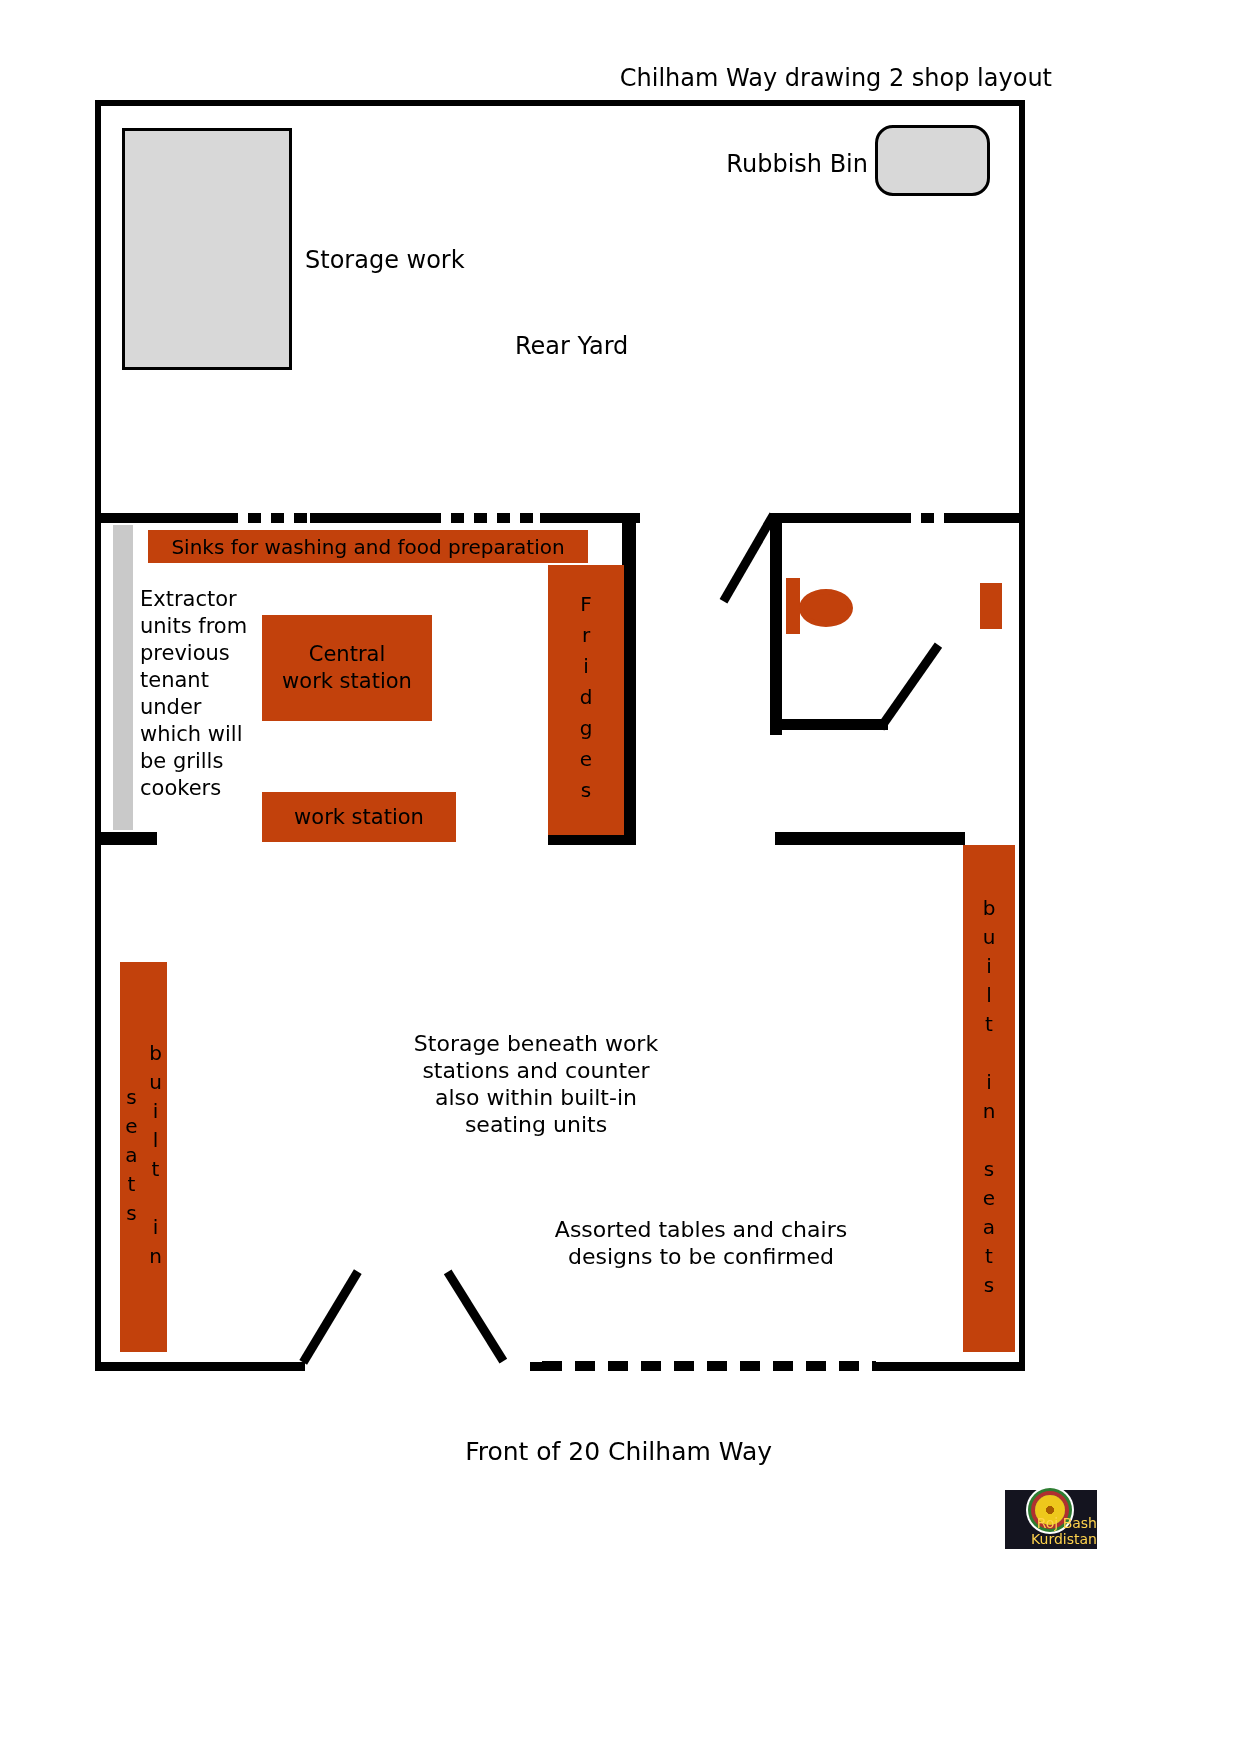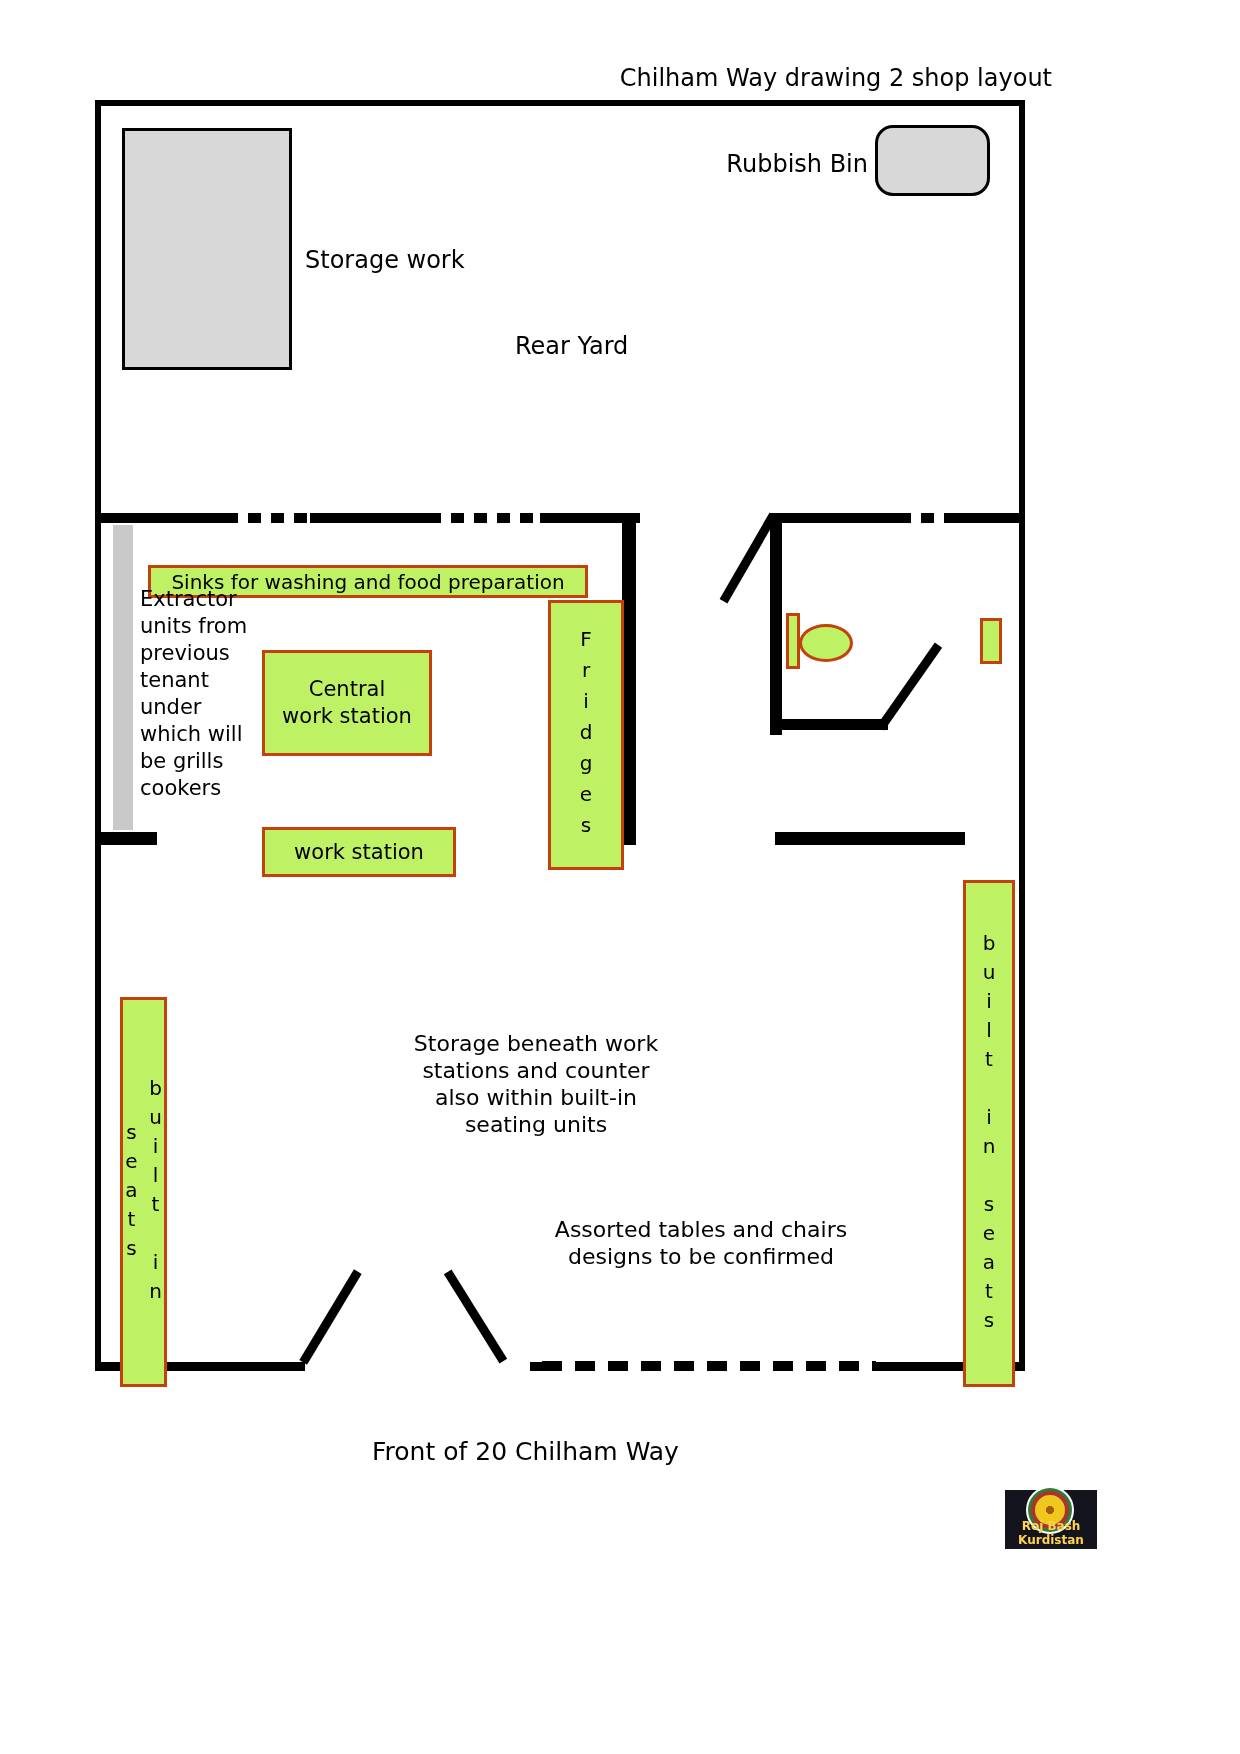--- a/index.html
+++ b/index.html
@@ -5,38 +5,38 @@
   html,body { margin:0; padding:0; background:#ffffff; }
   #plan {
     position:relative; width:1240px; height:1754px; background:#ffffff;
     font-family:"DejaVu Sans","Liberation Sans",sans-serif; color:#000;
     overflow:hidden;
   }
   .wall { position:absolute; background:#000; }
   .dash13 { position:absolute; background:repeating-linear-gradient(90deg,#000 0 13px,transparent 13px 23px); }
   .dash20 { position:absolute; background:repeating-linear-gradient(90deg,#000 0 20px,transparent 20px 33px); }
   .door { position:absolute; width:9px; background:#000; }
-  .box  { position:absolute; border:3px solid #c2410c; background:#bef264; box-sizing:border-box;margin-top:35px; }
+  .box  { position:absolute; border:5px solid #c2410c; background:#c2410c; box-sizing:border-box; }
   .fillbox { position:absolute; border:3px solid #000; background:#d8d8d8; box-sizing:border-box; }
   .lbl  { position:absolute; white-space:nowrap; }
   .multiline { white-space:pre-line; }
   .cflex { display:flex; align-items:center; justify-content:center; text-align:center; }
   .vtext { writing-mode:vertical-rl; text-orientation:upright; }
   .fs24 { font-size:24px; } .fs25 { font-size:25px; } .fs22 { font-size:22px; }
   .fs21 { font-size:21px; } .fs20 { font-size:20px; }
   .lh27 { line-height:27px; }
   #logo { position:absolute; left:1005px; top:1490px; width:92px; height:59px; background:#14141f; }
   #logo .emblem {
     position:absolute; left:30px; top:5px; width:30px; height:30px; border-radius:50%;
     background:radial-gradient(circle at 50% 50%, #a85a00 0 4px, #eec81c 4px 15px);
     box-shadow:0 0 0 4px #b03030, 0 0 0 7px #2e7d32, 0 0 0 9px #ffffff;
   }
   #logo .logo-text {
-    position:absolute; left:0; bottom:2px; width:100%; text-align:center;
-    font-size:12px; color:#ffd34d;font-weight:bold;
+    position:absolute; left:0; bottom:2px; width:100%; text-align:right;
+    font-size:14px; color:#ffd34d;
   }
 </style>
 </head>
 <body>
 
 <div id="plan">
 
   <div class="lbl fs24" style="left:600px; top:64px; width:452px; text-align:right;">Chilham Way drawing 2 shop layout</div>
 
   <div class="wall" style="left:95px; top:100px; width:930px; height:6px;"></div>
@@ -119,20 +119,20 @@
 stations and counter
 also within built-in
 seating units</div>
 
   <div class="lbl fs22 lh27 multiline" style="left:536px; top:1216px; width:330px; text-align:center; white-space:pre-line;">Assorted tables and chairs
 designs to be confirmed</div>
 
   <div class="door" style="left:326px; top:1264px; height:106px; transform:rotate(31deg);"></div>
   <div class="door" style="left:471px; top:1264px; height:105px; transform:rotate(-32deg);"></div>
 
-  <div class="lbl fs25" style="left:372px; top:1437px; width:400px; text-align:left;">Front of 20 Chilham Way</div>
+  <div class="lbl fs25" style="left:372px; top:1437px; width:400px; text-align:right;">Front of 20 Chilham Way</div>
 
   <div id="logo">
     <div class="emblem"></div>
     <div class="logo-text">Roj Bash Kurdistan</div>
   </div>
 
 </div>
 
 </body></html>

